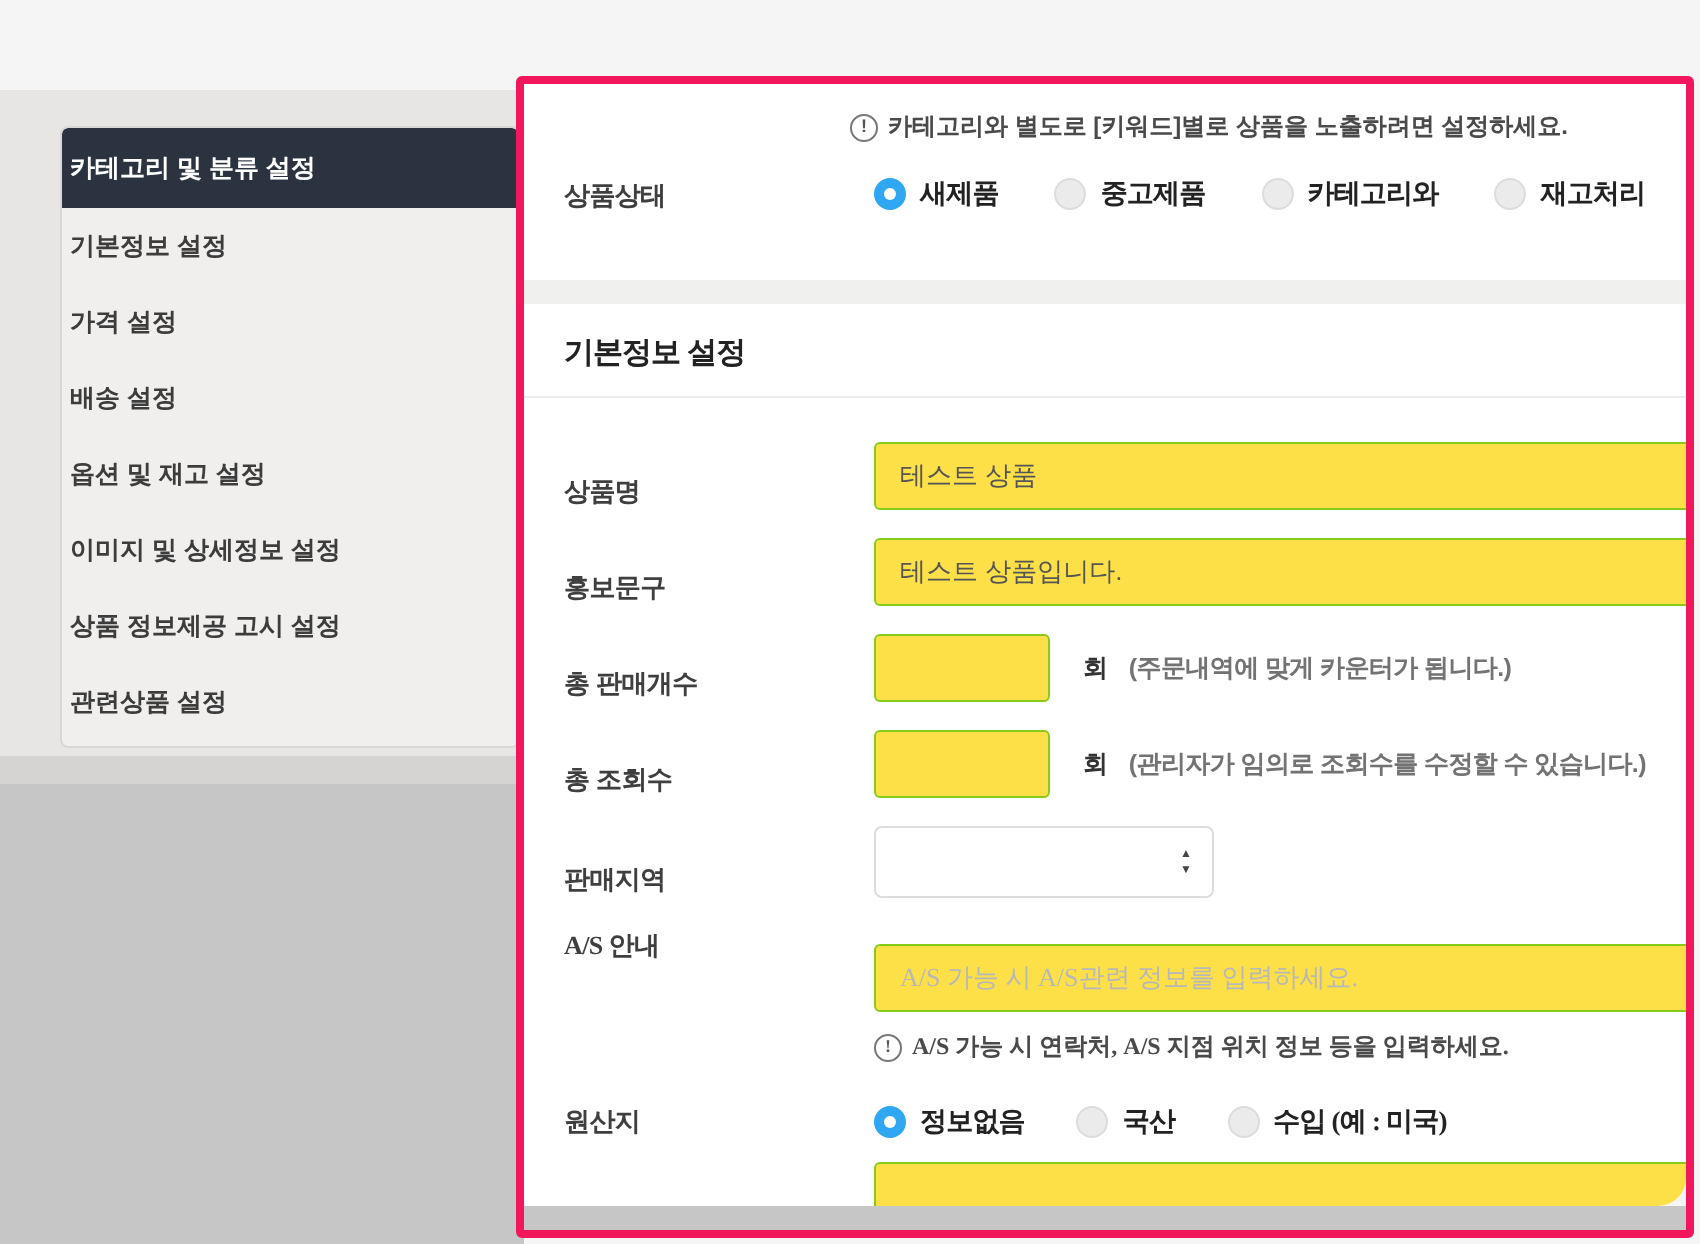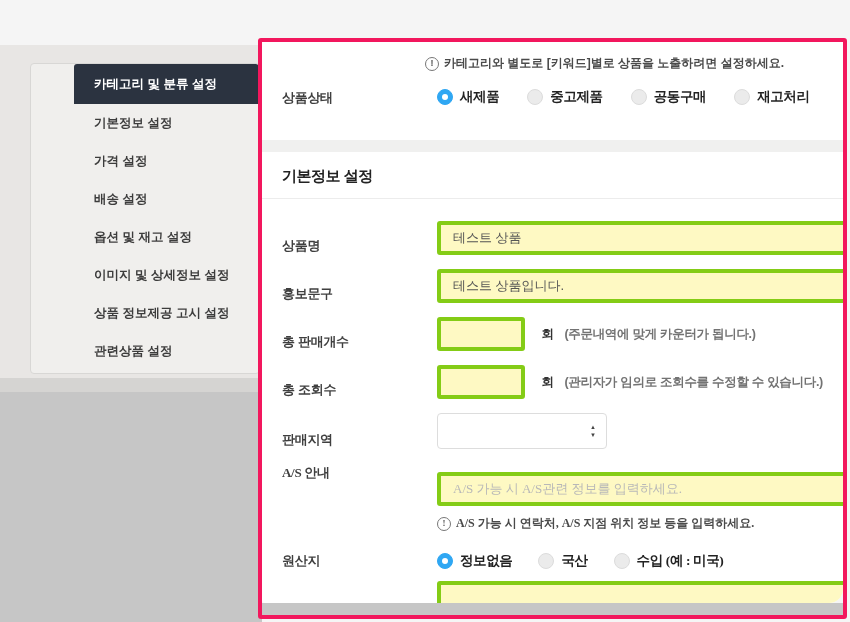--- a/index.html
+++ b/index.html
@@ -34,23 +34,22 @@
   }
 
   
   .sidebar {
     position: absolute; left: 30px; top: 63px; width: 230px; height: 311px;
     background: #f0efed; border: 1px solid #d8d7d5; border-radius: 4px;
     overflow: hidden;
   }
   .side-item {
     height: 38px; display: flex; align-items: center;
-    padding-left: 20px; font-size: 12.5px; font-weight: 600; color: #3c3c3c;
+    padding-left: 4px; font-size: 12.5px; font-weight: 600; color: #3c3c3c;
     cursor: pointer;
-    margin-left: 43px;
   }
   .side-item.active {
     height: 40px; background: #2b3340; color: #ffffff; font-weight: 700;
     border-radius: 3px 3px 0 0;
   }
 
   
   .panel {
     position: absolute; left: 258px; top: 38px; width: 589px; height: 581px;
     border: 4px solid #f2175d; border-radius: 3px;
@@ -82,22 +81,22 @@
   .frow { display: flex; align-items: flex-end; margin-bottom: 14px; }
   .frow.top { align-items: flex-start; font-family: Liberation Serif, serif; }
   .flabel {
     flex: none; width: 175px; padding-left: 20px;
     font-size: 13px; font-weight: 600; color: #3f3f3f; letter-spacing: -0.3px;
   }
   .frow.top .flabel { line-height: 18px; padding-top: 1px; }
   .fvalue { flex: 1; min-width: 0; }
 
   .txt {
-    height: 34px; border: 4px solid #84cc16; border-radius: 3px;
-    padding: 0 12px; font-size: 13px; color: #555; background: #fef9c3;
+    height: 34px; border: 1px solid #84cc16; border-radius: 3px;
+    padding: 0 12px; font-size: 13px; color: #555; background: #fde047;
     font-family: inherit; outline: none; display: block;
   }
   .txt::placeholder { color: #b8b8b8; }
   .txt.full { width: calc(100% + 8px); }
   .txt.small { width: 88px; display: inline-block; vertical-align: middle; }
 
   .unit { font-size: 12.5px; font-weight: 700; color: #333; margin-left: 12px; }
   .hint { font-size: 12.5px; font-weight: 600; color: #737373; margin-left: 6px; letter-spacing: -0.3px; }
 
   .select-box {
@@ -172,21 +171,21 @@
         <span class="radio-opt">
           <span class="radio-circle checked"></span>
           <span class="radio-label">새제품</span>
         </span>
         <span class="radio-opt">
           <span class="radio-circle"></span>
           <span class="radio-label">중고제품</span>
         </span>
         <span class="radio-opt">
           <span class="radio-circle"></span>
-          <span class="radio-label">공동구매</span>
+          <span class="radio-label">카테고리와</span>
         </span>
         <span class="radio-opt">
           <span class="radio-circle"></span>
           <span class="radio-label">재고처리</span>
         </span>
       </div>
     </div>
   </div>
 
   <div class="sec-divider"></div>

